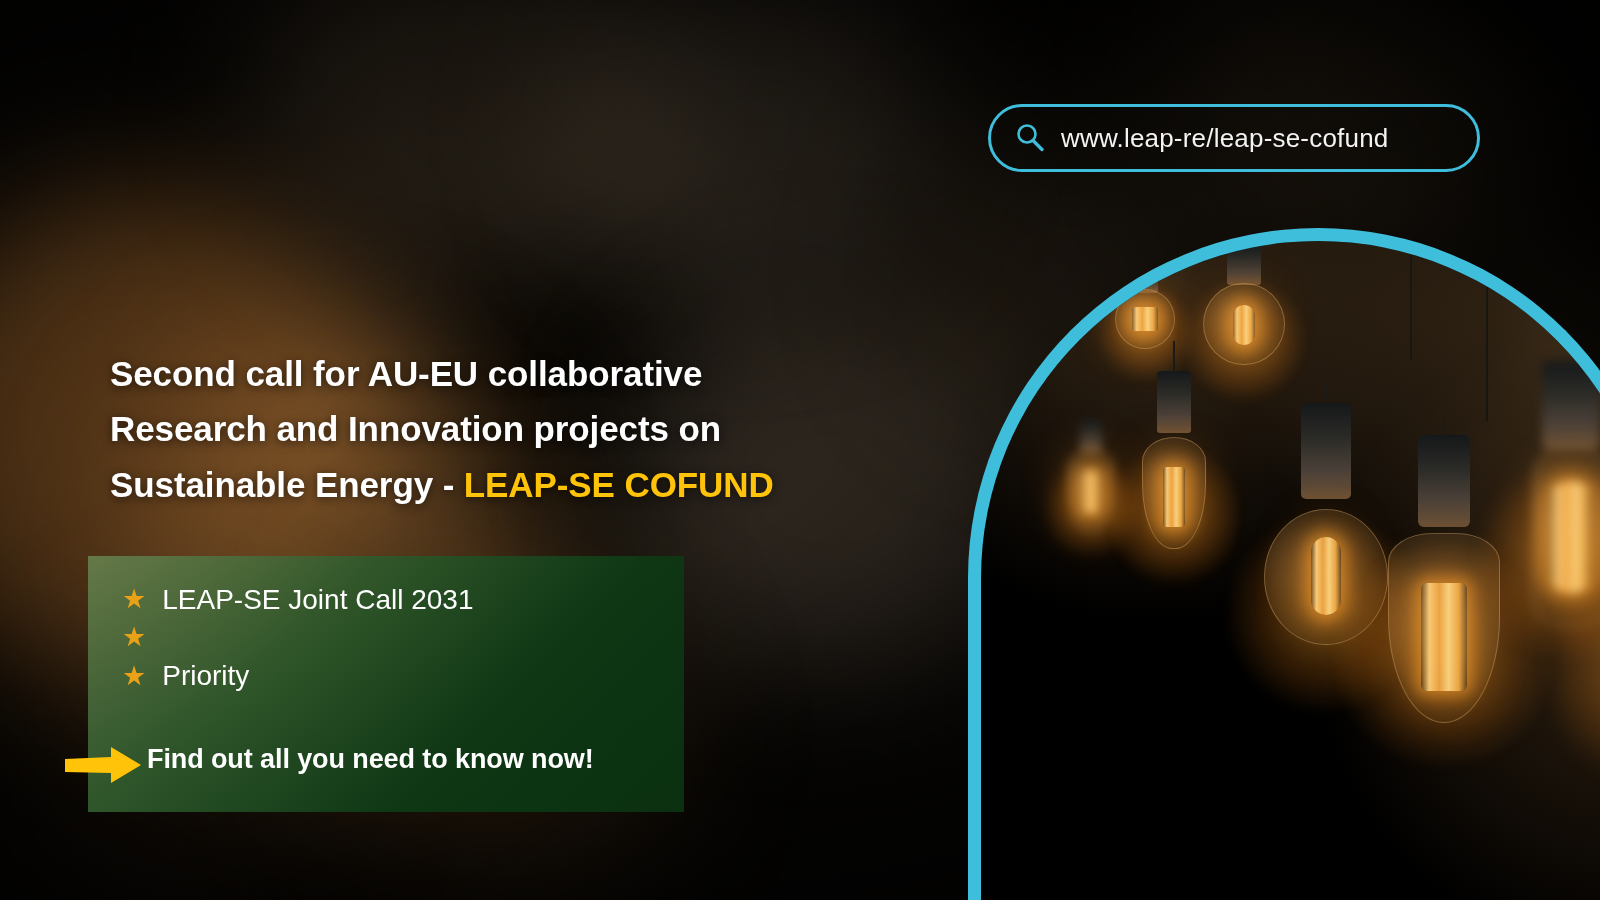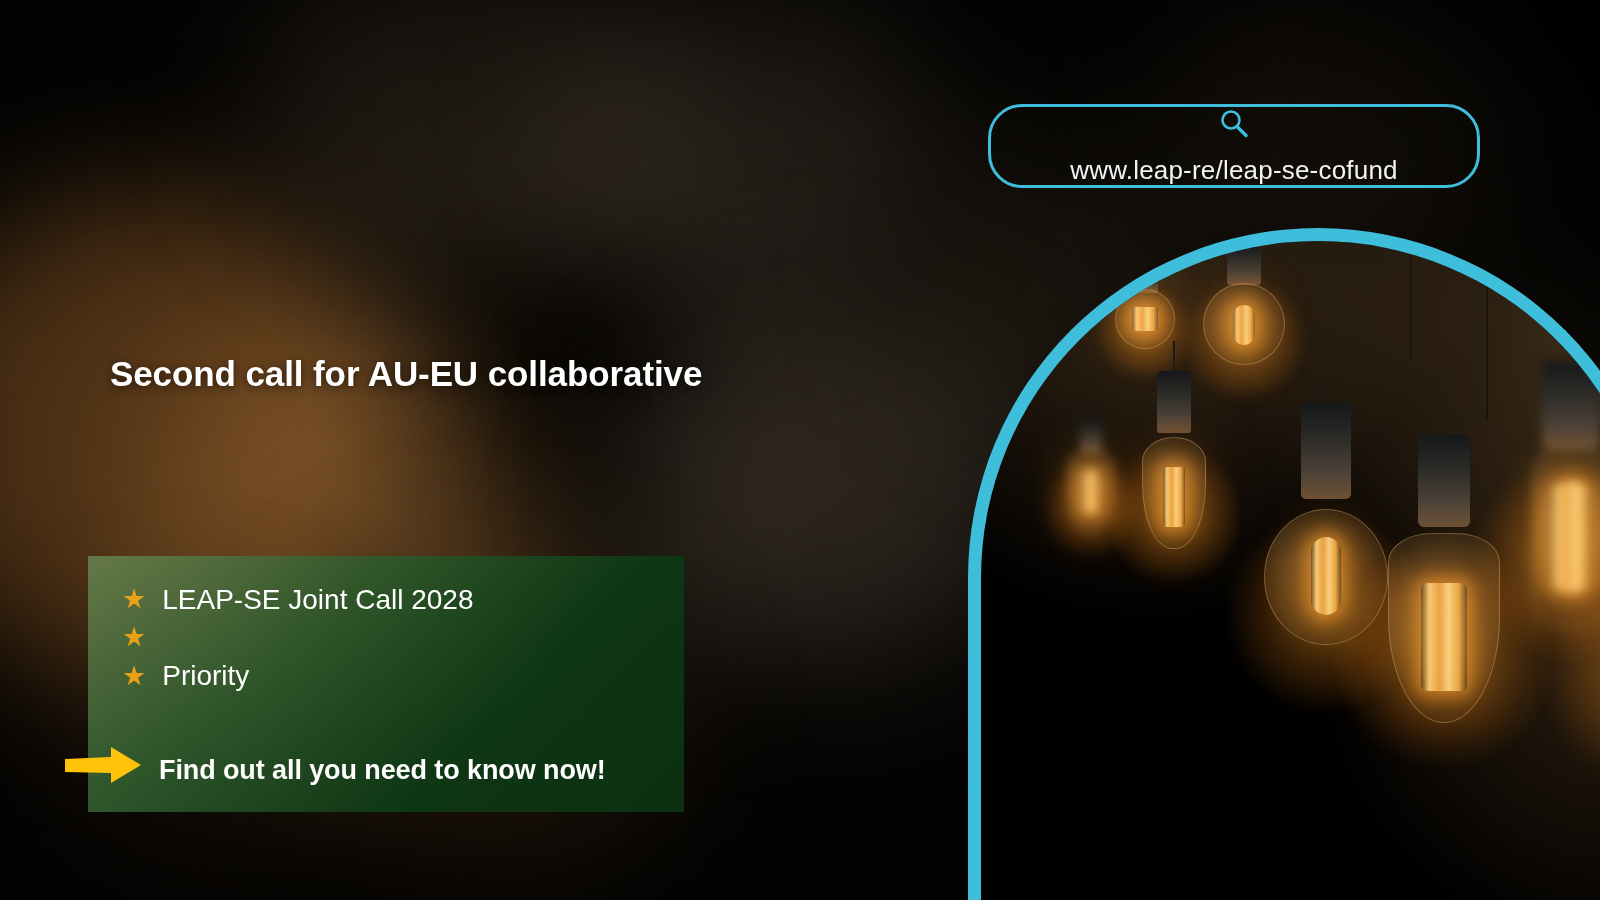--- a/index.html
+++ b/index.html
@@ -54,26 +54,25 @@
   .circ-europe { left:50px; background:#49C3E4; mix-blend-mode:normal; opacity:.93; }
   .circ svg { position:absolute; inset:0; width:100%; height:100%; }
   .brand-text {
     color:#ffffff; font-size:54px; font-weight:bold;
     letter-spacing:6px; line-height:1;
   }
 
   
   .searchbar {
     position:absolute; left:988px; top:104px;
-    width:492px; height:84px;
+    width:492px; height:68px;
     border:3px solid #3FBEDC; border-radius:34px;
     display:flex; align-items:center; gap:14px;
     padding:0 22px;
     background:rgba(10,8,6,.22);
-    flex-direction:column;
   }
   .mag { flex:0 0 auto; width:34px; height:34px; }
   .search-text {
     color:#f3f3f3; font-size:26px; letter-spacing:.2px;
     white-space:nowrap;
   }
 
   
   .headline-wrap { position:absolute; left:92px; top:232px; }
   .headline-band {
@@ -110,21 +109,21 @@
   .bullets { padding:28px 0 0 34px; }
   .bullet {
     display:flex; align-items:center; gap:16px;
     margin-bottom:9px;
   }
   .star { color:#E9A117; font-size:27px; line-height:1; }
   .bullet-label { color:#ffffff; font-size:28px; line-height:1.12; }
 
   .cta-row {
     position:absolute; left:-25px; bottom:26px;
-    display:flex; align-items:flex-end; gap:16px;
+    display:flex; align-items:flex-start; gap:4px;
   }
   .arrow { flex:0 0 auto; width:80px; height:42px; }
   .cta-label {
     color:#ffffff; font-size:27px; font-weight:bold;
     letter-spacing:-.1px;
   }
 
   
   .arch-outer {
     position:absolute; left:968px; top:228px;
@@ -212,27 +211,29 @@
         <circle cx="14" cy="13" r="8.5" fill="none" stroke="#3FBEDC" stroke-width="2.6"></circle>
         <line x1="20" y1="19.5" x2="29" y2="28.5" stroke="#3FBEDC" stroke-width="3.4" stroke-linecap="round"></line>
       </svg>
     </span>
     <span class="search-text">www.leap-re/leap-se-cofund</span>
   </div>
 
 
   <div class="sub">
     <div>Second call for AU-EU collaborative</div>
+    <div>Research and Innovation projects on</div>
+    <div><span>Sustainable Energy - </span><span class="accent">LEAP-SE COFUND</span></div>
   </div>
 
   <div class="panel">
     <div class="bullets">
       <div class="bullet">
         <span class="star">★</span>
-        <span class="bullet-label">LEAP-SE Joint Call 2028</span>
+        <span class="bullet-label">LEAP-SE Joint Call 2031</span>
       </div>
       <div class="bullet">
         <span class="star">★</span>
       </div>
       <div class="bullet">
         <span class="star">★</span>
         <span class="bullet-label">Priority</span>
       </div>
     </div>
 

